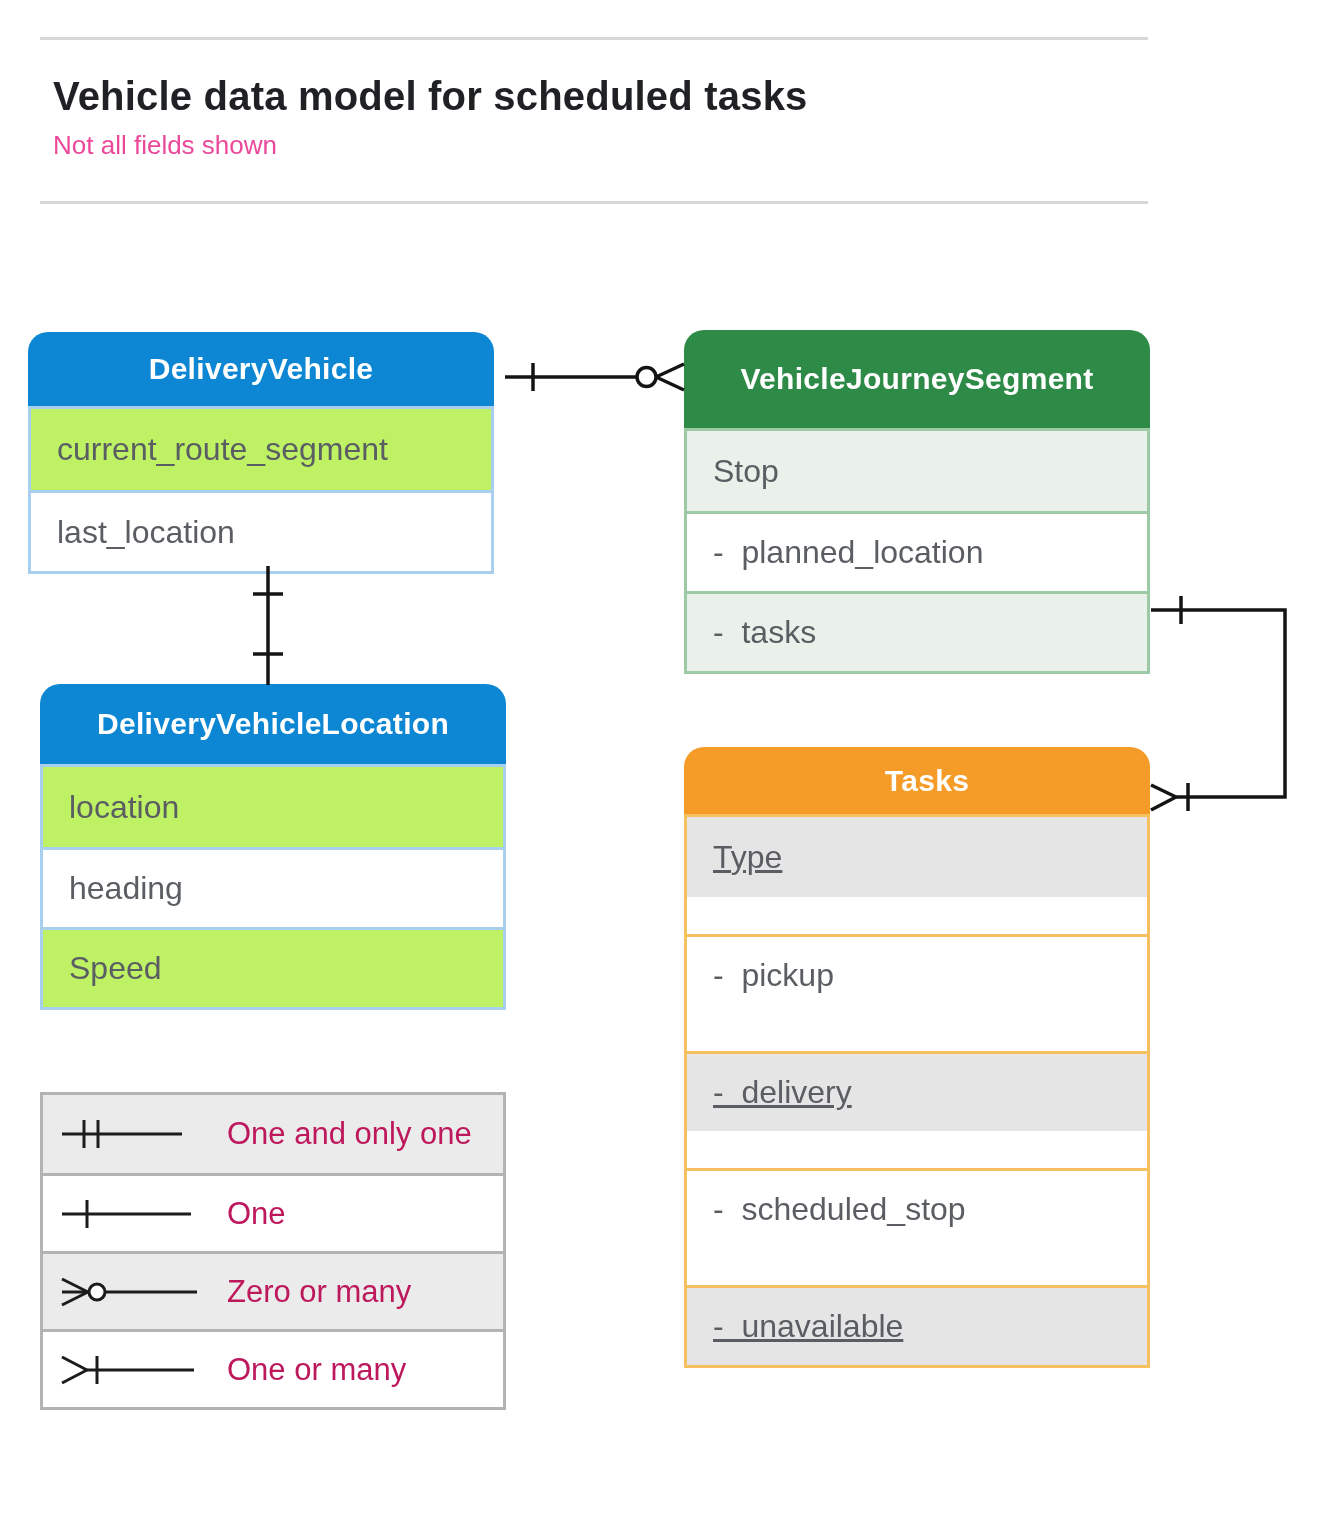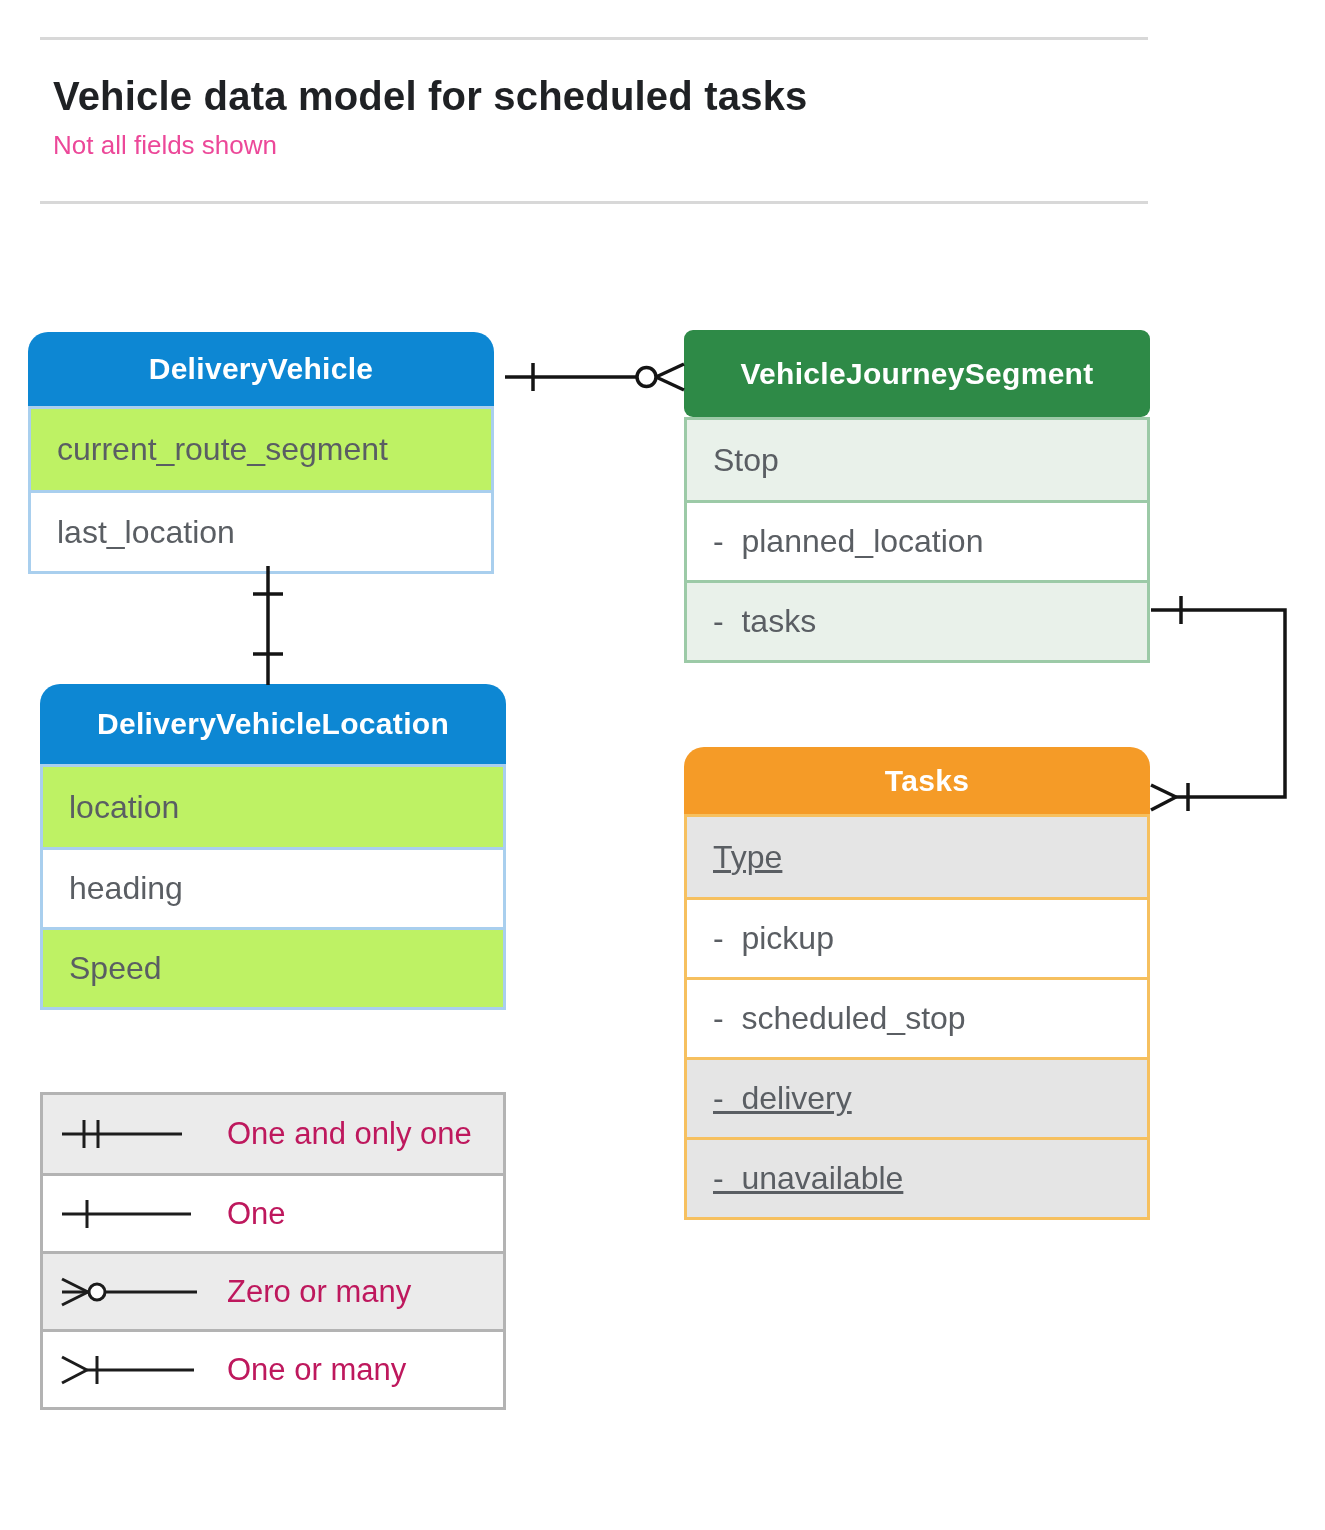--- a/index.html
+++ b/index.html
@@ -17,39 +17,39 @@
     color:#ffffff;font-weight:700;font-size:30px;
     border-radius:20px 20px 0 0;box-sizing:border-box;letter-spacing:.3px;
   }
   .entity .rows{background:#ffffff;border:3px solid;box-sizing:border-box;}
   .entity .row{
     display:flex;align-items:center;height:80px;padding-left:26px;
     font-size:32px;color:#5a5e63;white-space:pre;box-sizing:border-box;
     border-top:3px solid;
   }
   .entity .row:first-child{border-top:none;}
-  .entity .row.sub{}
+  .entity .row.sub{margin-top:37px;}
 
   
   .c-blue .hdr{background:#0d87d3;}
   .c-blue .rows,.c-blue .row{border-color:#a9cfee;}
   .c-blue .row.shade{background:#bef264;}
   .c-green .hdr{background:#2e8a47;}
   .c-green .rows,.c-green .row{border-color:#9ccaa7;}
   .c-green .row.shade{background:#e9f1ea;}
   .c-orange .hdr{background:#f59b27;}
   .c-orange .rows,.c-orange .row{border-color:#f6c05f;}
   .c-orange .row.shade{background:#e5e5e5;text-decoration:underline;}
   .c-gray .hdr{background:#9b9b9b;}
   .c-gray .rows,.c-gray .row{border-color:#b3b3b3;}
   .c-gray .row.shade{background:#ebebeb;}
 
   
   #e-dv{left:28px;top:332px;}       #e-dv .hdr{height:74px;} #e-dv .row{height:81px;}
-  #e-vjs{left:684px;top:330px;}     #e-vjs .hdr{height:87px;border-radius:9px;}
+  #e-vjs{left:684px;top:330px;}     #e-vjs .hdr{height:98px;}
   #e-dvl{left:40px;top:684px;}      #e-dvl .hdr{height:80px;}
   #e-tasks{left:684px;top:747px;}   #e-tasks .hdr{height:67px;padding-left:20px;}
   #e-key{left:40px;top:1092px;}     #e-key .hdr{height:86px;}
   #e-key .row{height:78px;padding-left:17px;}
   #e-key .key-label{font-size:31px;color:#be185d;margin-left:25px;white-space:pre;}
   .key-symbol{flex:0 0 auto;display:block;}
 
   .connector-layer{position:absolute;left:0;top:0;pointer-events:none;}
   .conn{stroke:#141414;stroke-width:3.5;fill:none;}
   .conn-circle{stroke:#141414;stroke-width:3.5;fill:#ffffff;}
@@ -98,22 +98,22 @@
     </div>
   </div>
 
   <div class="entity c-orange" id="e-tasks">
     <div class="hdr">
       <span>Tasks</span>
     </div>
     <div class="rows">
       <div class="row shade"><span>Type</span></div>
       <div class="row sub"><span>-  pickup</span></div>
+      <div class="row sub shade"><span>-  delivery</span></div>
       <div class="row sub"><span>-  scheduled_stop</span></div>
-      <div class="row sub shade"><span>-  delivery</span></div>
       <div class="row sub shade"><span>-  unavailable</span></div>
     </div>
   </div>
 
   <div class="entity c-gray" id="e-key">
     <div class="rows">
       <div class="row shade">
         <svg class="key-symbol" width="142" height="46" viewBox="0 0 142 46">
           <line class="key-line" x1="2" y1="23" x2="122" y2="23"></line>
           <line class="key-line" x1="24" y1="9" x2="24" y2="37"></line>

